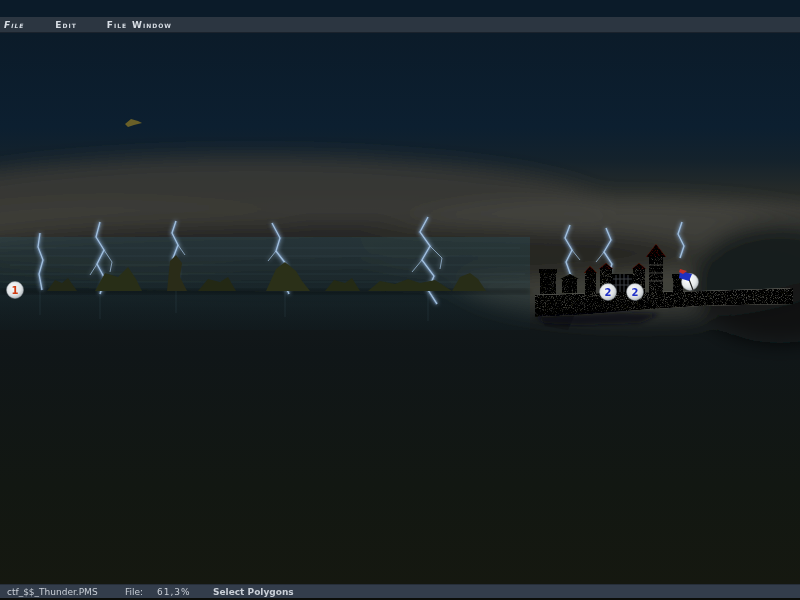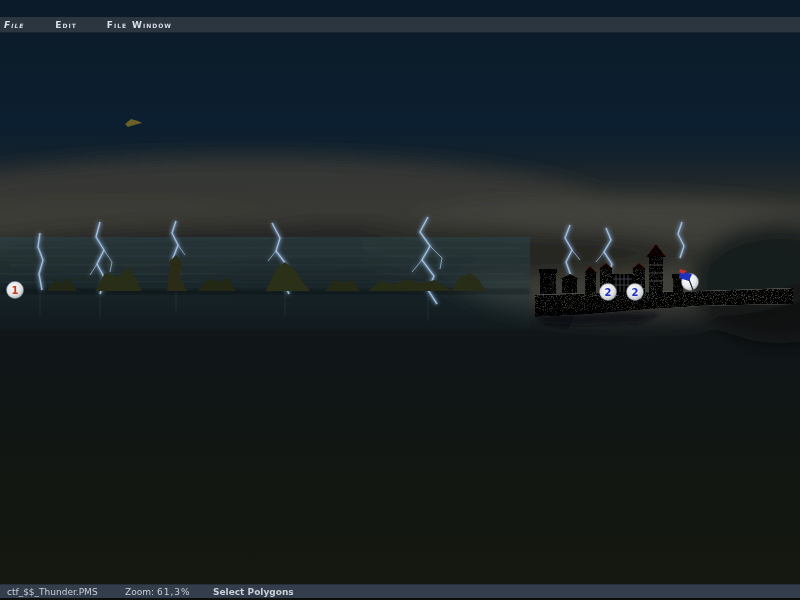--- a/index.html
+++ b/index.html
@@ -278,18 +278,18 @@
             <line x1="687" y1="241" x2="693" y2="257" stroke="#1c1c1c" stroke-width="1.2"></line>
             <polygon points="680,238 692,241 689,248 679,245" fill="#1f30c0"></polygon>
             <polygon points="680,236 687,238 683,241 679,239" fill="#c03028"></polygon>
           </g>
         </g>
     </svg>
   </div>
 
   <div class="statusbar">
     <span class="sb-file">ctf_$$_Thunder.PMS</span>
-    <span class="sb-zoom-label">Zoom:</span>
+    <span class="sb-zoom-label">File:</span>
     <span class="sb-zoom-value">61,3%</span>
     <span class="sb-tool">Select Polygons</span>
   </div>
   <div class="bottom-edge"></div>
 </div>
 
 </body></html>

